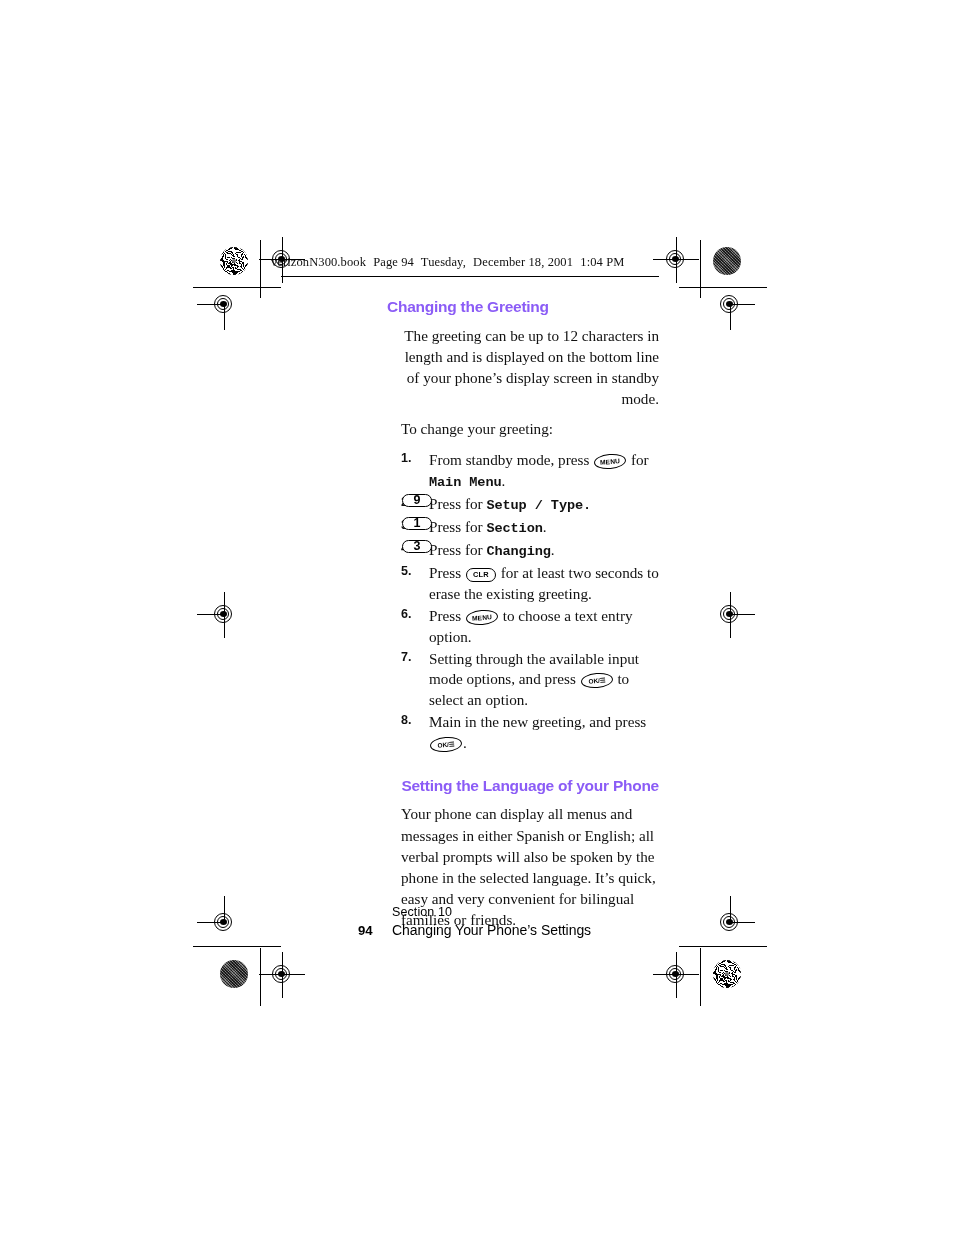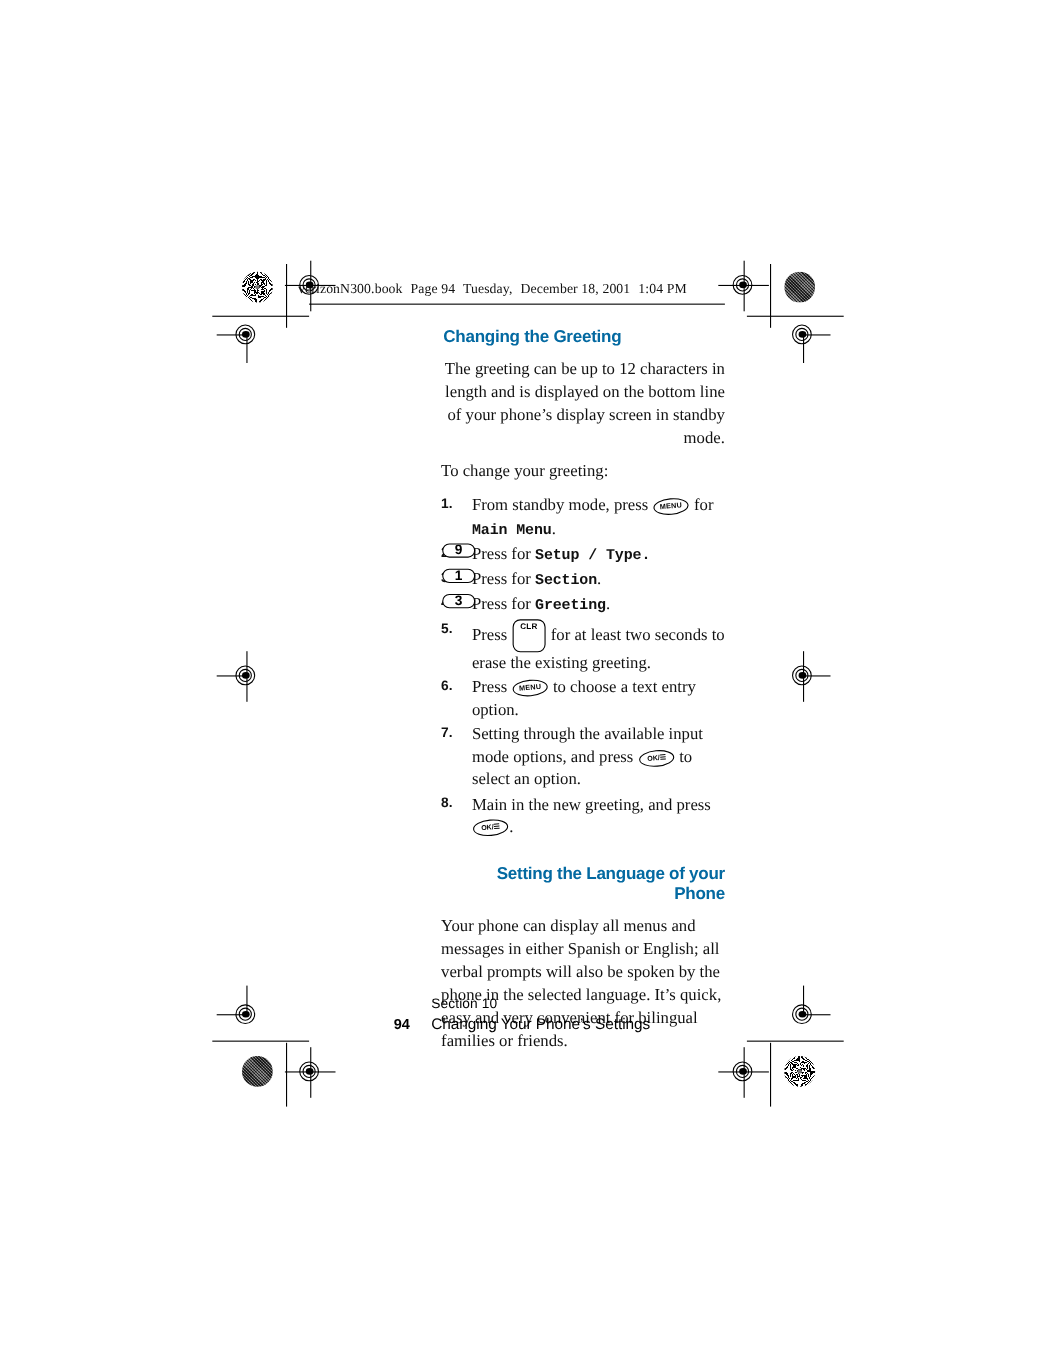--- a/index.html
+++ b/index.html
@@ -122,22 +122,22 @@
     position: absolute;
     left: 384px;
     top: 298px;
     width: 272px;
   }
 
   h2.sec-title {
     font-family: "Liberation Sans", sans-serif;
     font-weight: bold;
     font-size: 15.5px;
-    color: #0369a1;
-    margin: 0 0 9px 16px;
+    color: #8b5cf6;
+    margin: 0 0 9px 0;
     letter-spacing: -0.25px;
     line-height: 1.15;
   }
   h2.sec-title.second {
     margin-top: 23px;
     text-align: right;
   }
 
   p.body {
     margin: 0 0 11px 0;
@@ -196,21 +196,21 @@
     width: 30px;
     height: 13px;
     border-radius: 7px;
     font-size: 8px;
     line-height: 11px;
     letter-spacing: 0px;
   }
   
   .key.clr {
     width: 30px;
-    height: 30px;
+    height: 14px;
     border-radius: 7px;
     font-size: 7.4px;
     line-height: 12px;
     letter-spacing: 0.2px;
   }
   
   .key.menu {
     width: 32px;
     height: 15px;
     border-radius: 50%;
@@ -365,21 +365,21 @@
   <div class="content">
 
     <h2 class="sec-title">Changing the Greeting</h2>
     <p class="body tight">The greeting can be up to 12 characters in length and is displayed on the bottom line of your phone’s display screen in standby mode.</p>
     <p class="body">To change your greeting:</p>
 
     <ol class="steps" id="steps-0">
         <li><span class="num">1.</span><span>From standby mode, press </span><span class="key menu">MENU</span><span> for </span><span class="st">Main Menu</span><span>.</span></li>
         <li><span class="num">2.</span><span>Press </span><span class="key num">9</span><span> for </span><span class="st">Setup / Type.</span></li>
         <li><span class="num">3.</span><span>Press </span><span class="key num">1</span><span> for </span><span class="st">Section</span><span>.</span></li>
-        <li><span class="num">4.</span><span>Press </span><span class="key num">3</span><span> for </span><span class="st">Greeting</span><span>.</span></li>
+        <li><span class="num">4.</span><span>Press </span><span class="key num">3</span><span> for </span><span class="st">Changing</span><span>.</span></li>
         <li><span class="num">5.</span><span>Press </span><span class="key clr">CLR</span><span> for at least two seconds to erase the existing greeting.</span></li>
         <li><span class="num">6.</span><span>Press </span><span class="key menu">MENU</span><span> to choose a text entry option.</span></li>
         <li><span class="num">7.</span><span>Setting through the available input mode options, and press </span><span class="key ok">OK/☰</span><span> to select an option.</span></li>
         <li><span class="num">8.</span><span>Main in the new greeting, and press </span><span class="key ok">OK/☰</span><span>.</span></li>
       </ol>
 
     <h2 class="sec-title second">Setting the Language of your Phone</h2>
     <p class="body">Your phone can display all menus and messages in either Spanish or English; all verbal prompts will also be spoken by the phone in the selected language. It’s quick, easy and very convenient for bilingual families or friends.</p>
   </div>
 

